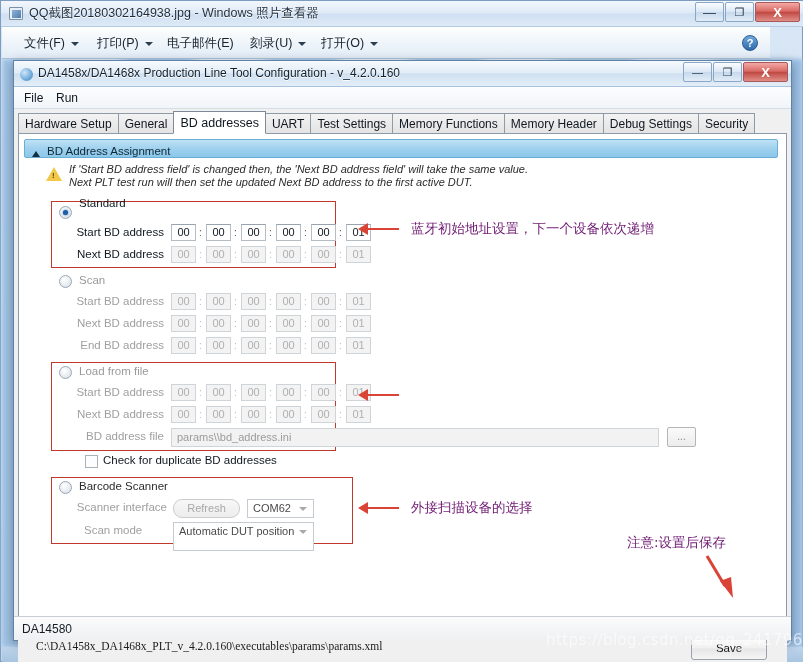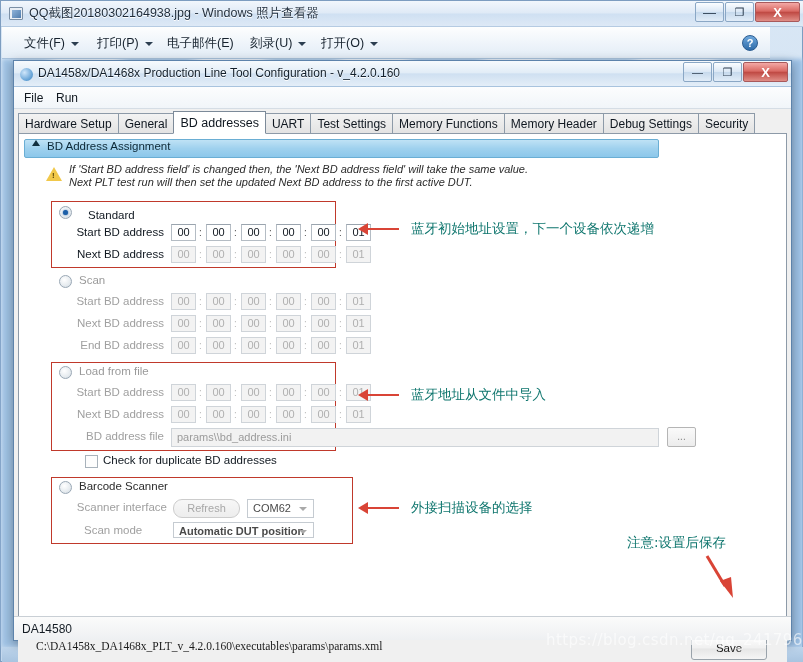--- a/index.html
+++ b/index.html
@@ -168,25 +168,25 @@
   #tabpanel {
     position: absolute; left: 4px; top: 72px;
     width: 769px; height: 495px;
     background: #ffffff;
     border: 1px solid #8d9aa8;
   }
 
   
   #bd-header {
     position: absolute; left: 5px; top: 5px;
-    width: 635px; height: 19px;
+    width: 754px; height: 19px;
     background: linear-gradient(180deg,#bfe2f5 0%,#9fd1ee 50%,#8cc7ea 100%);
     border: 1px solid #6aaed4;
     border-radius: 2px;
-    display: flex; align-items: flex-start;
+    display: flex; align-items: flex-end;
   }
   #bd-header-caret {
     margin-left: 7px; margin-right: 7px;
     width: 0; height: 0;
     border-left: 4px solid transparent; border-right: 4px solid transparent;
     border-bottom: 6px solid #12303f;
   }
   #bd-header-label { font-size: 11.5px; color: #0d2836; }
 
   
@@ -271,21 +271,21 @@
   .combo .arrow {
     position: absolute; right: 6px; top: 7px;
     width: 0; height: 0;
     border-left: 4px solid transparent; border-right: 4px solid transparent;
     border-top: 4px solid #a9a9a9;
   }
 
   
   .annot {
     position: absolute;
-    color: #0f766e; font-size: 13.5px;
+    color: #701a75; font-size: 13.5px;
     font-family: "DejaVu Sans", sans-serif;
     white-space: nowrap;
   }
   .arrow-left {
     position: absolute;
     height: 2px; background: #d94436;
   }
   .arrow-left::before {
     content: ""; position: absolute; left: -9px; top: -5px;
     width: 0; height: 0;
@@ -439,21 +439,21 @@
         <span id="bd-header-label">BD Address Assignment</span>
       </div>
 
       <div id="warn-icon"></div>
       <div class="warn-line" id="warn-l1">If 'Start BD address field' is changed then, the 'Next BD address field' will take the same value.</div>
       <div class="warn-line" id="warn-l2">Next PLT test run will then set the updated Next BD address to the first active DUT.</div>
 
       <div class="redbox" style="left:32px; top:67px; width:285px; height:67px;"></div>
 
       <div class="radio on" style="left:40px; top:72px;"></div>
-      <div class="radio-label" style="left:60px; top:75px;margin-left:9px;">Standard</div>
+      <div class="radio-label" style="left:60px; top:63px;">Standard</div>
 
       <div class="field-label" style="left:45px; top:92px; width:100px;">Start BD address</div>
       <div class="hexbox" style="left:152px; top:90px;">00</div>
       <div class="colon" style="left:180px; top:90px;">:</div>
       <div class="hexbox" style="left:187px; top:90px;">00</div>
       <div class="colon" style="left:215px; top:90px;">:</div>
       <div class="hexbox" style="left:222px; top:90px;">00</div>
       <div class="colon" style="left:250px; top:90px;">:</div>
       <div class="hexbox" style="left:257px; top:90px;">00</div>
       <div class="colon" style="left:285px; top:90px;">:</div>
@@ -560,30 +560,29 @@
       <div class="radio-label dim" style="left:60px; top:346px; color:#2c2c2c;">Barcode Scanner</div>
 
       <div class="field-label dim" style="left:45px; top:367px; width:103px;">Scanner interface</div>
       <div class="btn-dim" style="left:154px; top:365px; width:67px; height:19px; line-height:17px;">Refresh</div>
       <div class="combo" style="left:228px; top:365px; width:67px; height:19px;">
         <span>COM62</span>
         <span class="arrow"></span>
       </div>
 
       <div class="field-label dim" style="left:45px; top:390px; width:103px; text-align:left;margin-left:20px;">Scan mode</div>
-      <div class="combo" style="left:154px; top:388px; width:141px; height:16px;font-weight:bold;">
+      <div class="combo" style="left:154px; top:388px; width:141px; height:29px;">
         <span>Automatic DUT position</span>
         <span class="arrow"></span>
       </div>
 
       <div class="arrow-left" style="left:348px; top:94px; width:32px;"></div>
       <div class="annot" style="left:392px; top:86px;">蓝牙初始地址设置，下一个设备依次递增</div>
 
       <div class="arrow-left" style="left:348px; top:260px; width:32px;"></div>
-      <div class="annot" style="left:392px; top:252px;">蓝牙地址从文件中导入</div>
 
       <div class="arrow-left" style="left:348px; top:373px; width:32px;"></div>
       <div class="annot" style="left:392px; top:365px;">外接扫描设备的选择</div>
 
       <div class="annot" style="left:608px; top:400px;">注意:设置后保存</div>
       <svg style="position:absolute; left:684px; top:420px;" width="40" height="48">
         <line x1="4" y1="2" x2="22" y2="32" stroke="#d94436" stroke-width="3"></line>
         <polygon points="17,27 30,44 28,23" fill="#d94436"></polygon>
       </svg>
 

